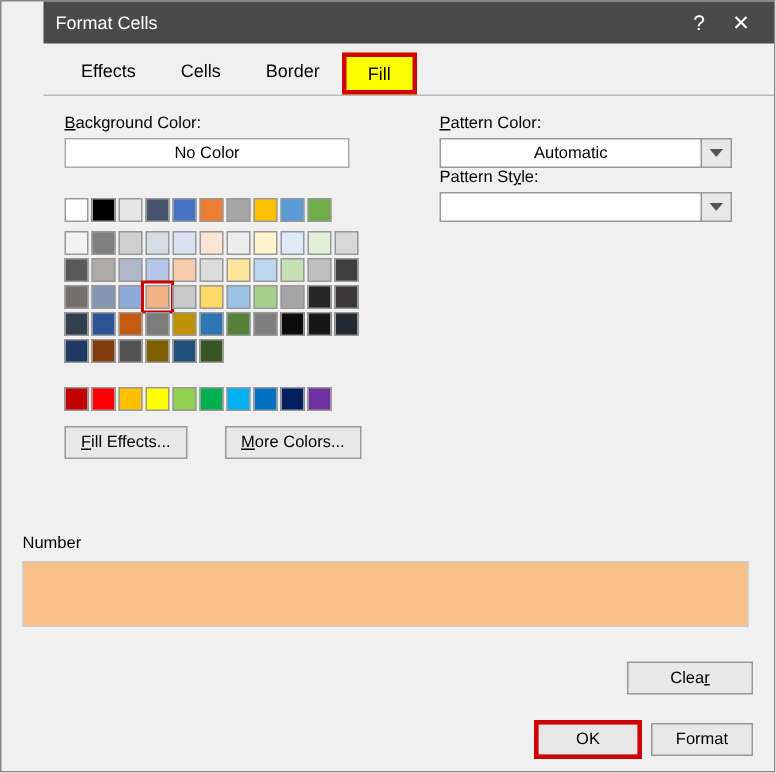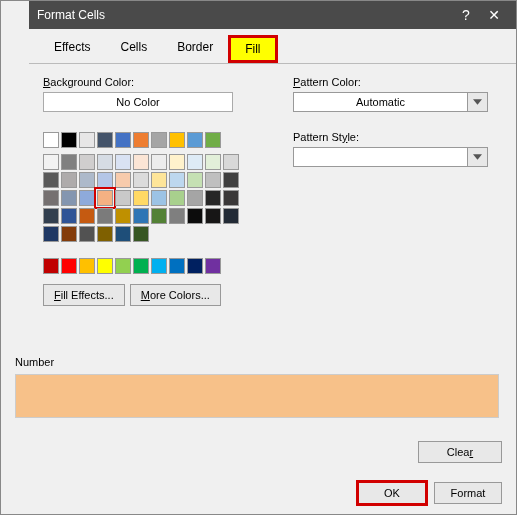--- a/index.html
+++ b/index.html
@@ -14,23 +14,23 @@
 .body { padding: 12px 14px; display: flex; gap: 40px; }
 .left { width: 210px; }
 .right { flex: 1; }
 .label { font-size: 11px; margin-bottom: 4px; }
 .label .ul { text-decoration: underline; }
 .nocolor { width: 190px; height: 20px; border: 1px solid #aaa; background: #fff; text-align: center; font-size: 11px; line-height: 18px; margin-bottom: 20px; }
 .swatches { display: flex; flex-wrap: wrap; gap: 2px; width: 200px; margin-bottom: 6px; }
 .sw { width: 16px; height: 16px; border: 1px solid #999; cursor: pointer; }
 .sw.selected { outline: 2px solid #d10000; outline-offset: 1px; }
 .sep { height: 10px; }
-.btns { display: flex; gap: 5px; margin-top: 10px; }
+.btns { display: flex; gap: 25px; margin-top: 10px; }
 .btn { font-size: 11px; padding: 4px 10px; border: 1px solid #999; background: #e8e8e8; cursor: pointer; }
-.drop { display: flex; width: 195px; margin-bottom: 19px; }
+.drop { display: flex; width: 195px; margin-bottom: 0; }
 .drop-val { flex: 1; border: 1px solid #999; background: #fff; height: 20px; font-size: 11px; text-align: center; line-height: 18px; }
 .drop-btn { width: 20px; height: 20px; border: 1px solid #999; border-left: none; background: #e8e8e8; display:flex; align-items:center; justify-content:center; cursor:pointer; }
 .drop-btn svg { width:9px; height:6px; }
 .sample-area { position: absolute; left: 14px; top: 355px; width: 488px; }
 .sample-lbl { font-size: 11px; margin-bottom: 6px; }
 .sample-box { width: 484px; height: 44px; background: #f7c189; border: 1px solid #ccc; }
 .footer { position: absolute; right: 14px; bottom: 10px; display: flex; gap: 8px; }
 .footer .btn { width: 68px; text-align: center; }
 .footer .ok { outline: 3px solid #d10000; outline-offset: -1px; }
 .clear-wrap { position:absolute; right:14px; top:440px; }

